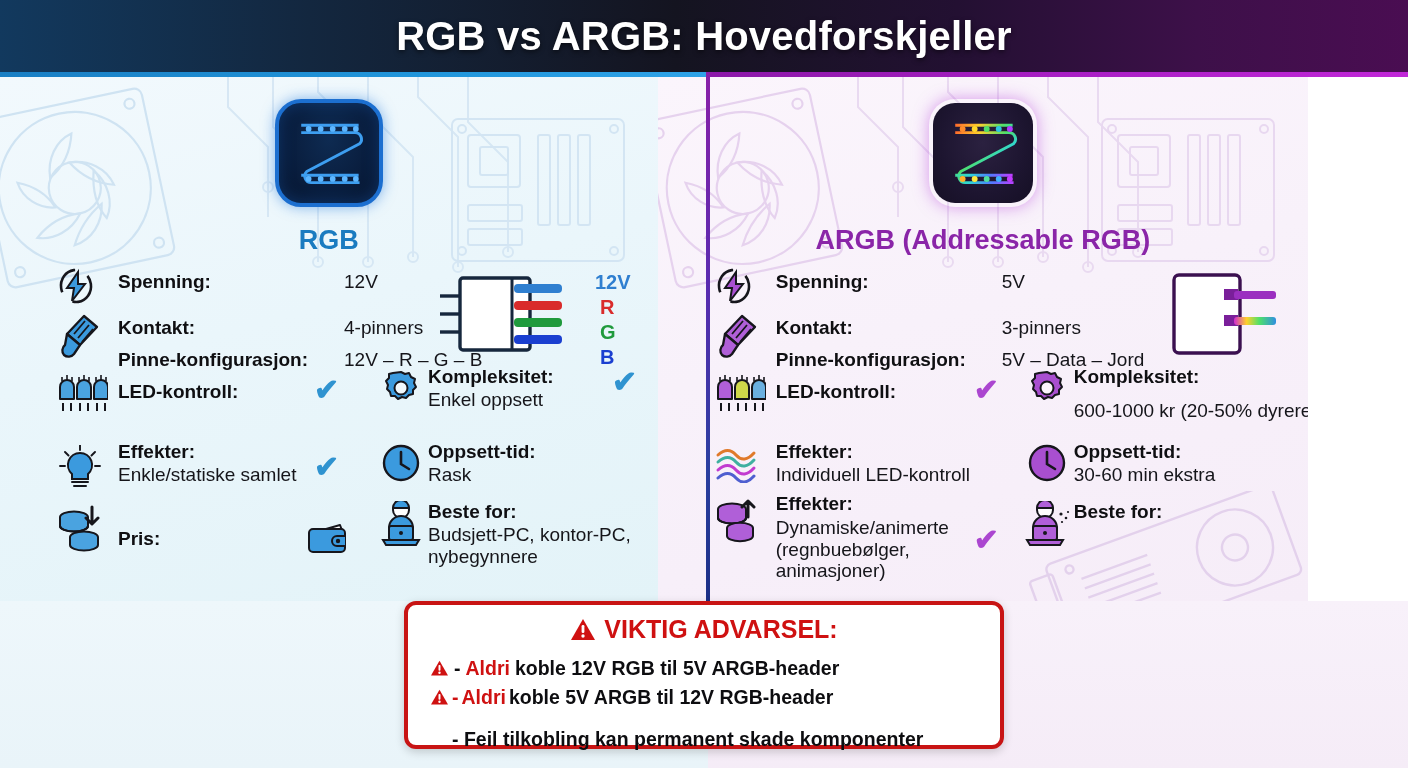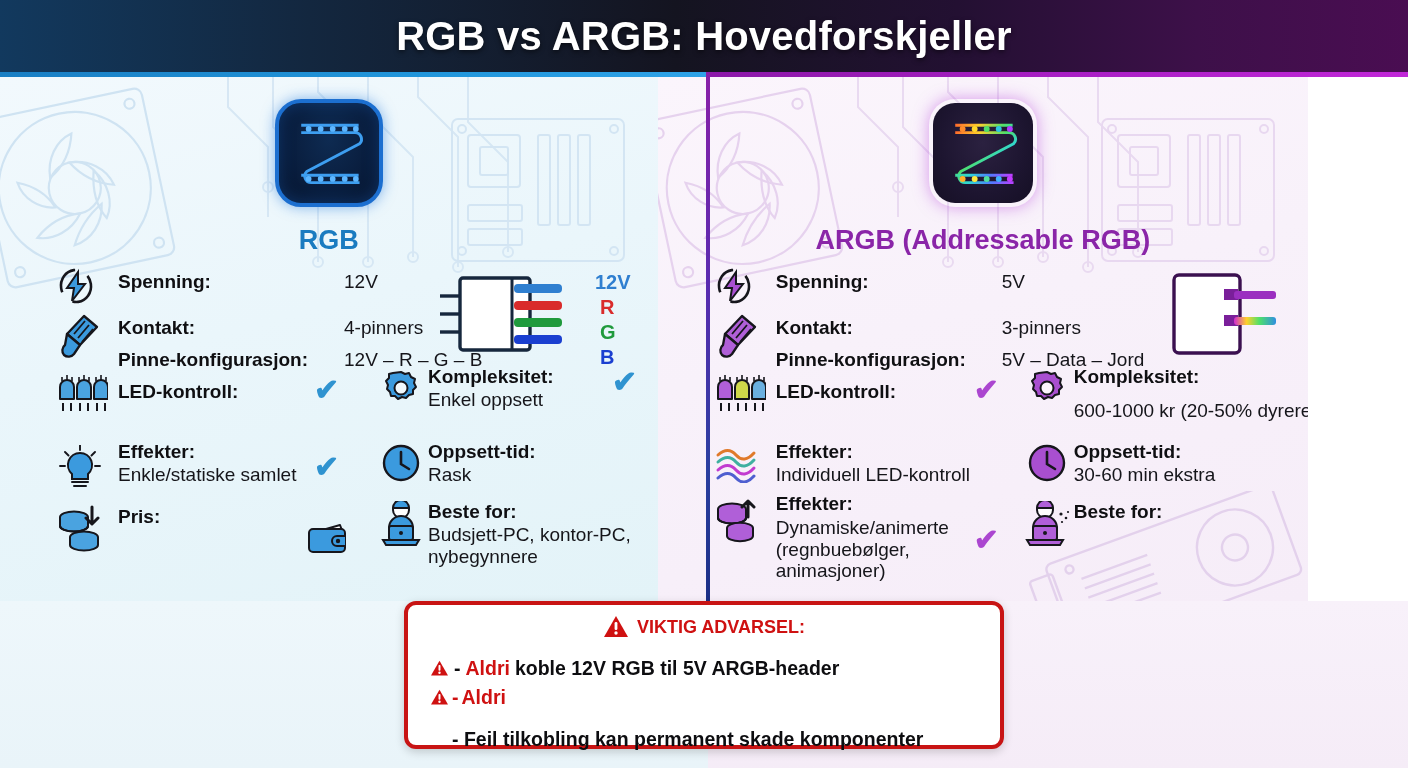--- a/index.html
+++ b/index.html
@@ -78,21 +78,21 @@
   .check-p { color:#ab46d0; }
 
   
   .warn {
     position:absolute; left:404px; top:601px; width:600px; height:148px;
     background:#fff; border:4px solid #c81414; border-radius:12px;
     box-shadow:0 3px 10px rgba(0,0,0,.18); z-index:9;
     padding:10px 14px 0 14px;
   }
   .warn-title {
-    text-align:center; color:#cf1111; font-weight:bold; font-size:18px;
+    text-align:center; color:#cf1111; font-weight:bold; font-size:25px;
     display:flex; align-items:center; justify-content:center; gap:8px;
   }
   .warn-line { font-size:19.5px; font-weight:bold; color:#0d0d10; white-space:nowrap; }
   .warn-red { color:#cf1111; }
   .warn-l1 { position:absolute; left:22px; top:52px; display:flex; align-items:center; gap:5px; }
   .warn-l2 { position:absolute; left:22px; top:81px; display:flex; align-items:center; gap:3px; }
   .warn-l3 { position:absolute; left:44px; top:123px; }
 
   .bottom-band { position:absolute; left:0; top:601px; width:1408px; height:167px; display:flex; }
   .bb-l { width:708px; background:linear-gradient(180deg,#eef7fb,#e9f4f9); }
@@ -304,21 +304,21 @@
       <svg width="50" height="48" viewBox="0 0 50 48" style="position:absolute;left:56px;top:428px;">
         <g stroke="#16161c" stroke-width="2">
           <ellipse cx="18" cy="12" rx="14" ry="5.5" fill="#4aa3e0"></ellipse>
           <path d="M4 12 v9 a14 5.5 0 0 0 28 0 v-9" fill="#4aa3e0"></path>
           <path d="M4 21 a14 5.5 0 0 0 28 0" fill="none"></path>
           <ellipse cx="28" cy="32" rx="14" ry="5.5" fill="#4aa3e0"></ellipse>
           <path d="M14 32 v8 a14 5.5 0 0 0 28 0 v-8" fill="#4aa3e0"></path>
         </g>
         <path d="M42 2 v16 M36 13 l6 6 l6-6" fill="none" stroke="#16161c" stroke-width="3" stroke-linecap="round" stroke-linejoin="round" transform="translate(-6,0)"></path>
       </svg>
-      <div class="spec" style="left:118px;top:429px;">
+      <div class="spec" style="left:118px;top:451px;">
         <div class="lbl">Pris:</div>
       </div>
 
       <svg width="44" height="36" viewBox="0 0 44 36" style="position:absolute;left:306px;top:442px;">
         <path d="M4 30 l2-16 l28-8 l3 8" fill="#fff" stroke="#16161c" stroke-width="2" stroke-linejoin="round"></path>
         <rect x="3" y="10" width="36" height="23" rx="4" fill="#3b9ade" stroke="#16161c" stroke-width="2"></rect>
         <path d="M39 17 h-8 a5 5 0 0 0 0 10 h8" fill="#3b9ade" stroke="#16161c" stroke-width="2"></path>
         <circle cx="32" cy="22" r="2.2" fill="#16161c"></circle>
       </svg>
 
@@ -600,18 +600,19 @@
     </div>
 
     <div class="warn-l2">
       <svg width="19" height="17" viewBox="0 0 26 24">
         <path d="M13 1 L25 22 H1 Z" fill="#cf1111"></path>
         <rect x="11.6" y="7" width="2.8" height="8" rx="1.2" fill="#fff"></rect>
         <circle cx="13" cy="18" r="1.7" fill="#fff"></circle>
       </svg>
       <span class="warn-line warn-red">-</span>
       <span class="warn-line warn-red">Aldri</span>
+      <span class="warn-line">koble 5V ARGB til 12V RGB-header</span>
     </div>
 
     <div class="warn-l3 warn-line">- Feil tilkobling kan permanent skade komponenter</div>
   </div>
 
 </div>
 
 </body></html>

